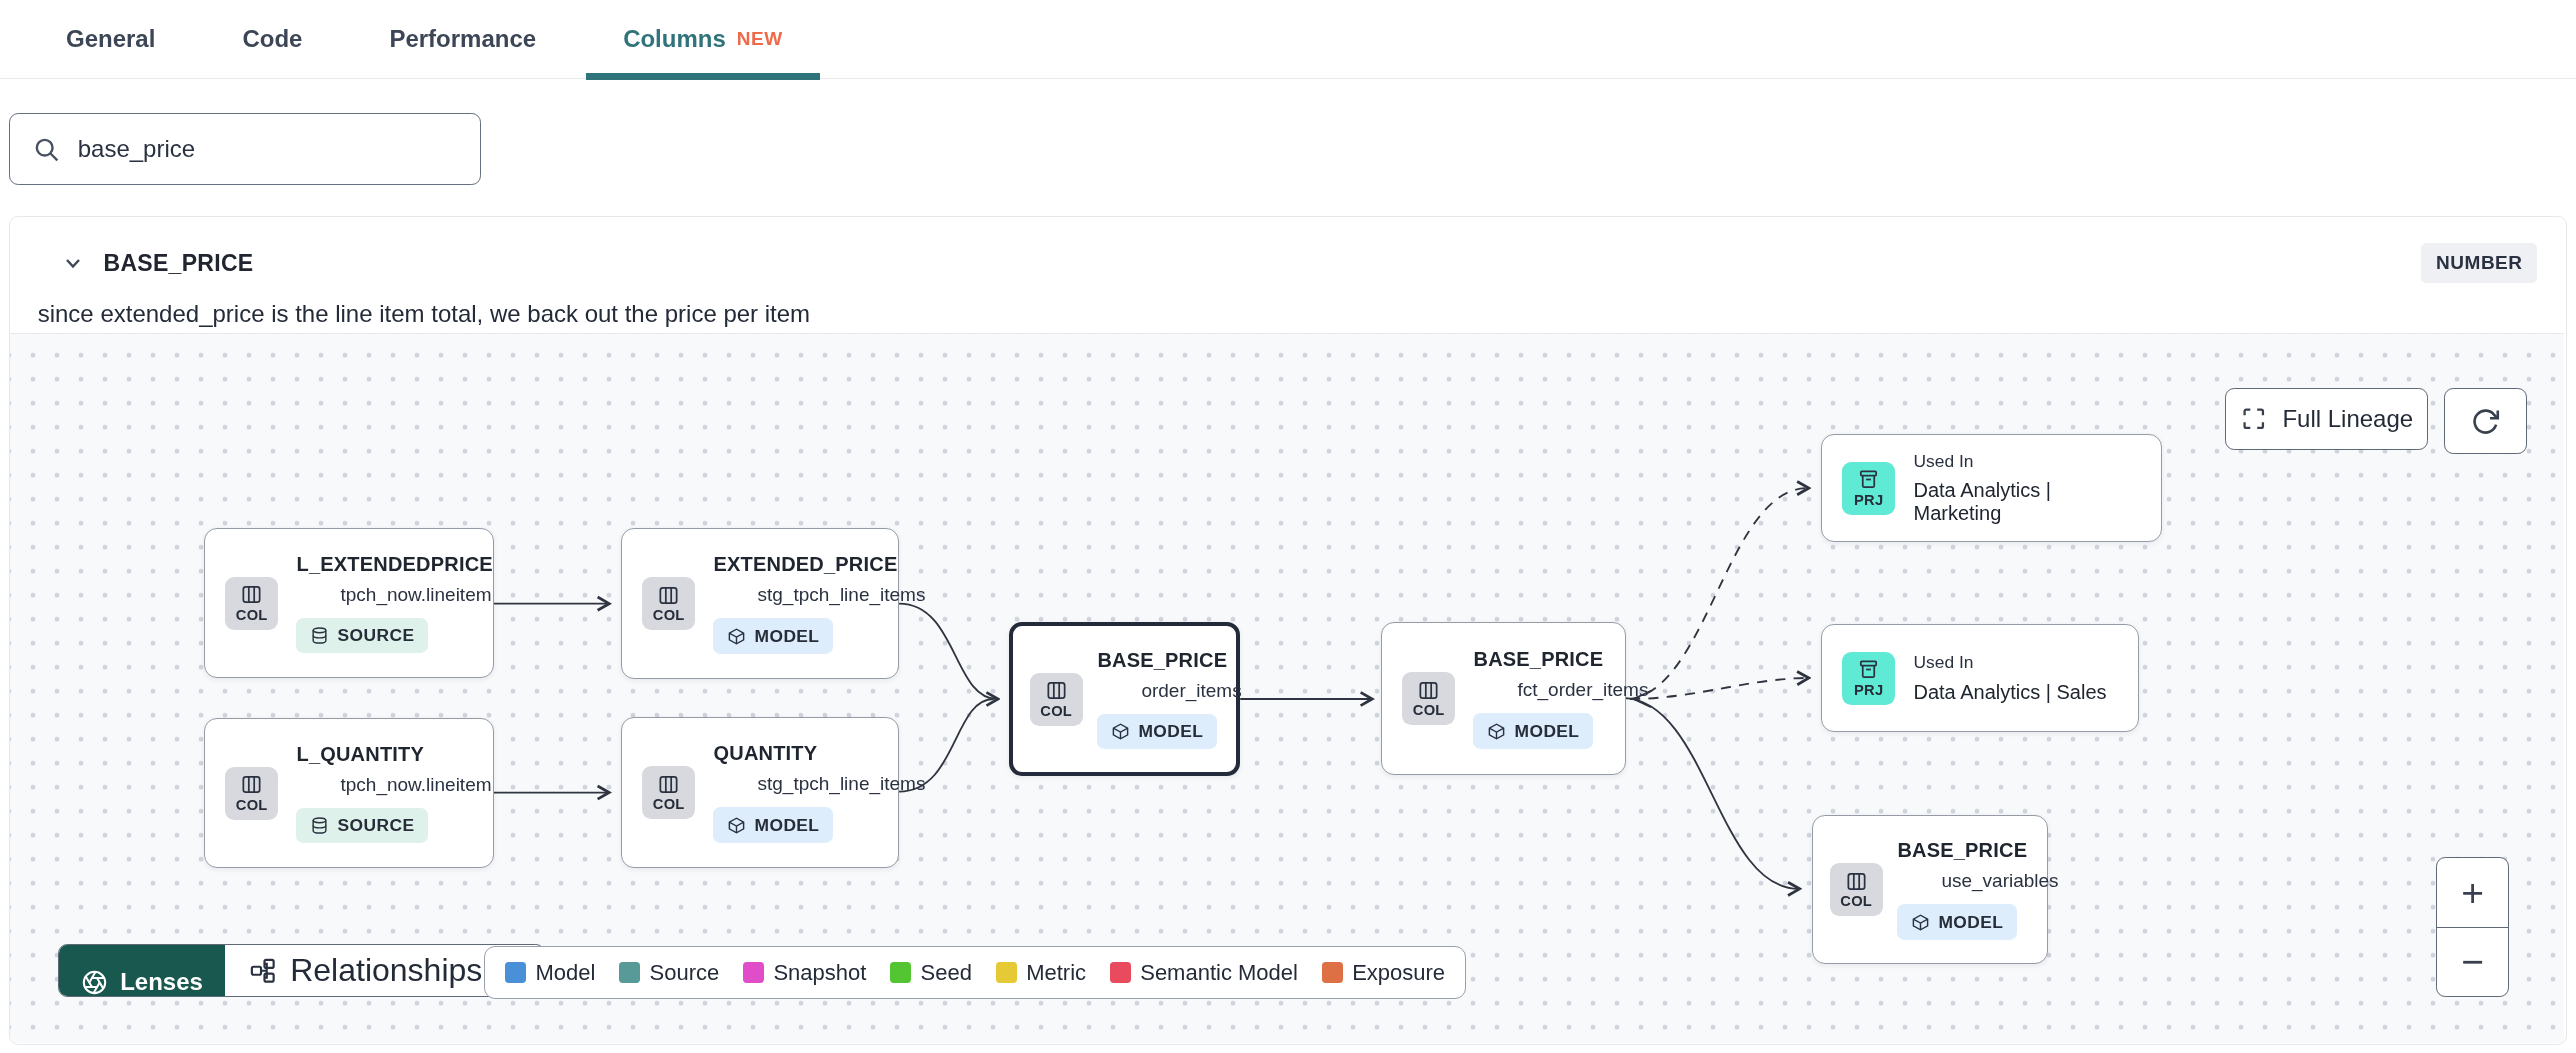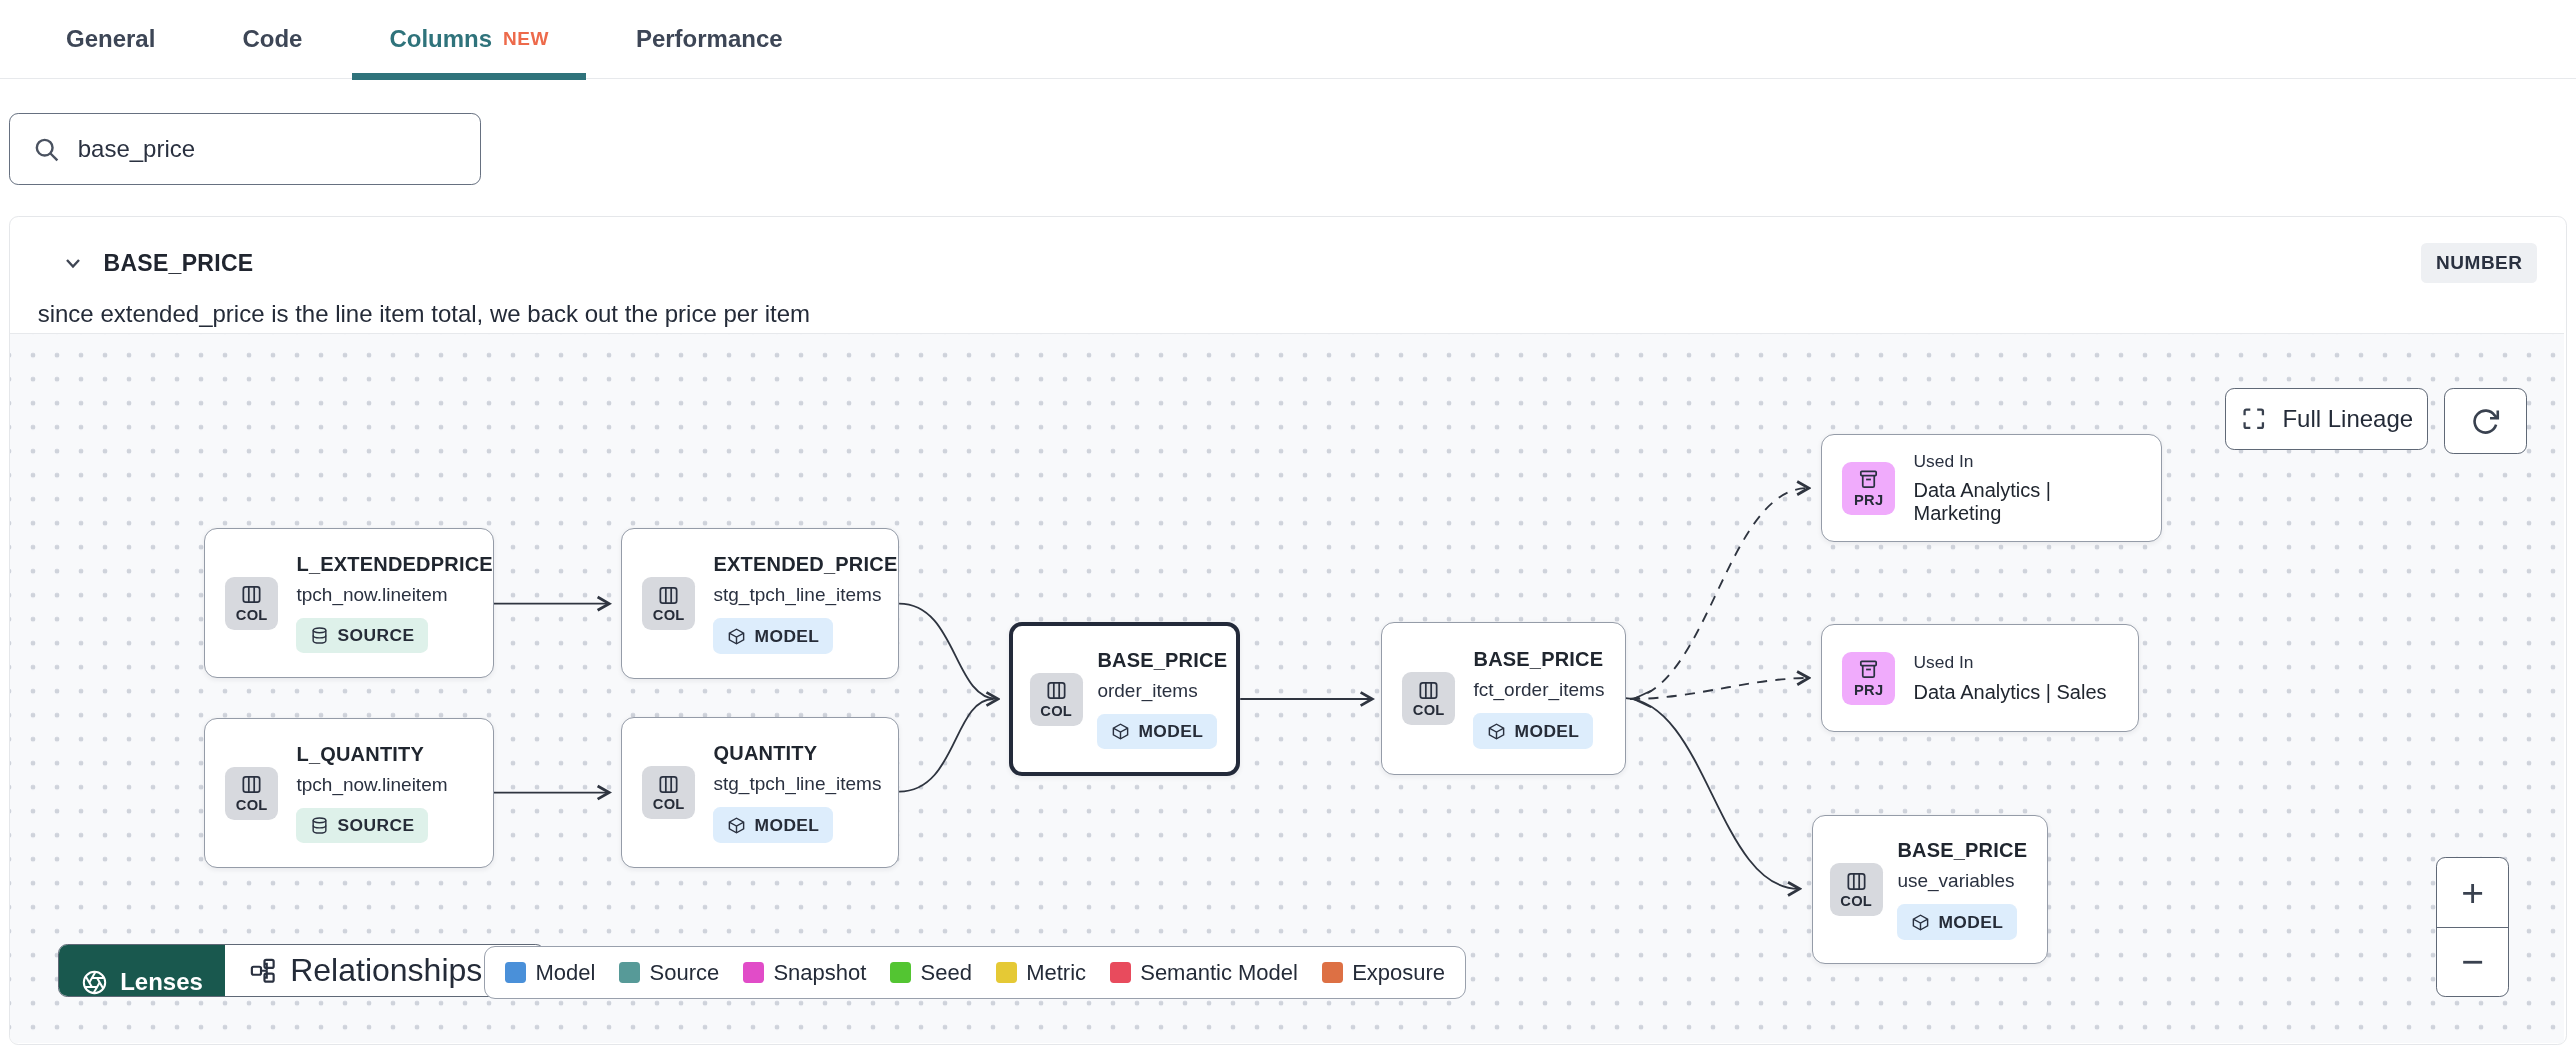--- a/index.html
+++ b/index.html
@@ -31,26 +31,26 @@
   .canvas { position:absolute; left:0; top:116px; width:2554px; height:710px; border-top:1.8px solid #e7e9ec;
     background-color:#f8f9fb;
     background-image: radial-gradient(circle, #cfd3db 2.1px, transparent 2.7px);
     background-size: 24px 24px; background-position: 11px 9.2px; }
   .edges { position:absolute; left:0; top:0; width:2554px; height:708px; pointer-events:none; }
   
   .node { position:absolute; background:#fff; border:1.8px solid #959ca8; border-radius:13px;
     box-shadow:0 1.8px 5.5px rgba(25,30,45,.07); display:flex; align-items:center; gap:18.3px; padding:0 20px; cursor:pointer; }
   .node.selected { border:4.6px solid #232a3a; }
   .chip { width:53px; height:53px; border-radius:9.2px; background:#d7d9de; display:flex; flex-direction:column; align-items:center; justify-content:center; flex:none; }
-  .chip.prj { background:#f0abfc; }
+  .chip.prj { background:#5eead4; }
   .chip svg { width:23px; height:23px; stroke:#2a3140; stroke-width:1.8; fill:none; }
   .chip-label { font-size:14.7px; font-weight:700; color:#262c38; margin-top:0.9px; letter-spacing:0.3px; }
   .node-body { display:flex; flex-direction:column; align-items:flex-start; }
   .node-title { font-size:20px; font-weight:600; color:#20262f; letter-spacing:0.2px; }
-  .node-sub { font-size:19px; color:#2a3140; margin-top:8.3px; }
+  .node-sub { font-size:19px; color:#2a3140; margin-top:8.3px;margin-left:44px; }
   .badge { display:inline-flex; align-items:center; gap:8.3px; margin-top:12px; padding:7.3px 13.8px; border-radius:7.3px; font-size:17.4px; font-weight:600; color:#262c38; letter-spacing:0.4px; }
   .badge svg { width:19px; height:19px; stroke:#2a3140; stroke-width:1.8; fill:none; }
   .badge.source { background:#def1ea; }
   .badge.model  { background:#ddedfc; }
   .usedin-label { font-size:17.4px; color:#2a3140; }
   .usedin-name  { font-size:20px; color:#20262f; margin-top:7.3px; }
   
   .cbtn { position:absolute; background:#fff; border:1.8px solid #5f6876; border-radius:9.2px; display:flex; align-items:center; justify-content:center; gap:14.7px; font-size:24px; color:#242b38; cursor:pointer; }
   .cbtn svg { stroke:#39414f; stroke-width:2; fill:none; }
   .full-lineage { left:2215px; top:54px; width:203px; height:62px; }
@@ -73,27 +73,27 @@
 
 <div class="page">
 
   <div class="tabbar">
     <div class="tab">
         <span>General</span>
       </div>
     <div class="tab">
         <span>Code</span>
       </div>
+    <div class="tab">
+        <span>Performance</span>
+      </div>
     <div class="tab active">
       <span>Columns</span>
       <span class="tab-new">NEW</span>
     </div>
-    <div class="tab">
-        <span>Performance</span>
-      </div>
   </div>
 
   <div class="search-row">
     <div class="search-box">
       <svg viewBox="0 0 24 24">
           <circle cx="10.5" cy="10.5" r="6.5"></circle>
           <line x1="15.3" y1="15.3" x2="21" y2="21"></line>
         </svg>
       <input class="search-input" type="text" value="base_price" style="">
     </div>

